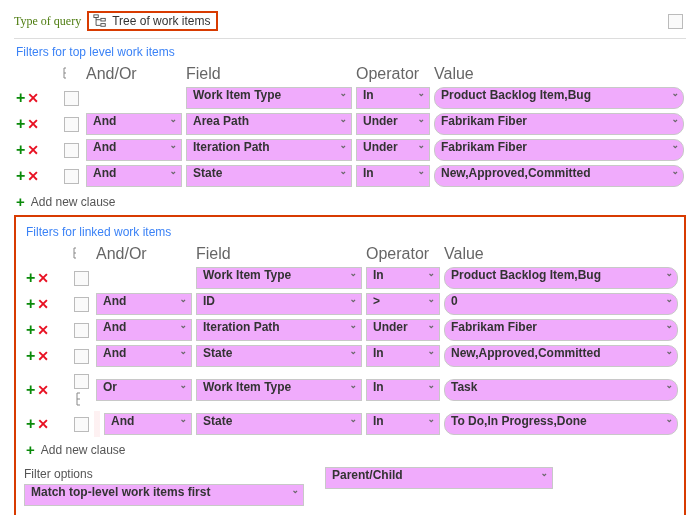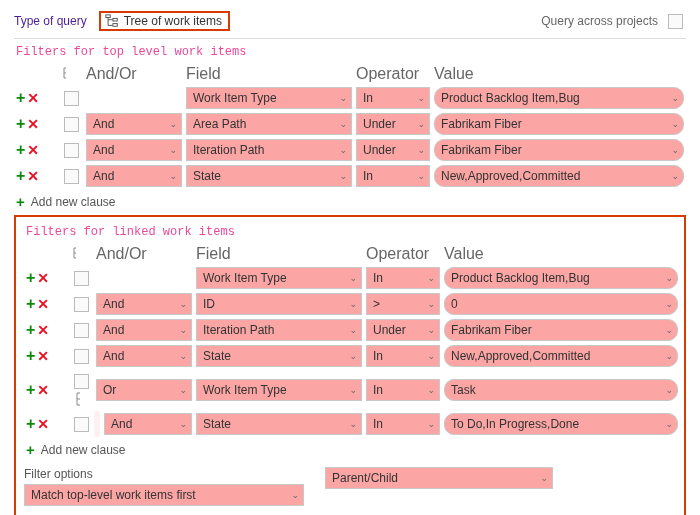--- a/index.html
+++ b/index.html
@@ -6,59 +6,59 @@
   html, body {
     margin: 0; padding: 0;
     font-family: "Segoe UI", Arial, sans-serif;
     font-size: 12px;
     color: #333;
     background: #fff;
   }
   .page { width: 700px; height: 515px; padding: 8px 14px 12px 14px; position: relative; }
 
   .toprow { display: flex; align-items: center; height: 26px; }
-  .toprow .lbl { color: #4c1d95; margin-right: 12px; }
+  .toprow .lbl { color: #4d7c0f; margin-right: 6px; font-family: Liberation Serif, serif; }
   .query-type-box {
     display: inline-flex; align-items: flex-start; gap: 5px;
     border: 2px solid #d83b01; padding: 1px 6px 1px 4px; height: 20px;
   }
   .query-type-box svg { width: 14px; height: 14px; }
   .toprow .spacer { flex: 1; }
   .qap { color: #666; margin-right: 6px; }
   .chk {
     appearance: none; width: 15px; height: 15px;
     border: 1px solid #bbb; background: #fafafa;
     position: relative; vertical-align: middle;
   }
   .chk:checked::after {
     content: "✔"; position: absolute; top: -2px; left: 1px; font-size: 11px; color: #333;
   }
   hr.sep { border: none; border-top: 1px solid #ddd; margin: 4px 0 6px 0; }
 
-  .section-title { color: #ec4899; margin: 2px 0 4px 2px; font-family: Liberation Mono, monospace; }
+  .section-title { color: #3b82f6; margin: 2px 0 4px 2px; }
 
   .tbl { width: 100%; border-collapse: collapse; table-layout: fixed; }
   .tbl td { padding: 2px 2px; vertical-align: middle; }
   .hdr { color: #666; font-size: 16px; padding-bottom: 2px; }
   .col-icons { width: 44px; }
   .col-grp   { width: 26px; }
   .col-andor { width: 100px; }
   .col-field { width: 170px; }
   .col-op    { width: 78px; }
   .col-value { width: auto; }
 
   .rowicons { display: flex; gap: 2px; align-items: center; }
   .plus { color: #0a8a0a; font-size: 16px; line-height: 14px; font-weight: bold; cursor: pointer; }
   .del  { color: #e81123; font-size: 14px; line-height: 14px; font-weight: bold; cursor: pointer; }
 
   .selectish {
-    display: flex; align-items: center; justify-content: space-between;
-    border: 1px solid #c8c8c8; background: #fca5a5;
+    display: flex; align-items: flex-start; justify-content: space-between;
+    border: 1px solid #c8c8c8; background: #f0abfc;
     height: 22px; padding: 0 4px 0 6px; width: 100%;
-    font-size: 12px; color: #333;
+    font-size: 12px; color: #333; font-weight: bold;
   }
   .selectish.wide { width: 100%; border-radius: 10px; }
   .selectish .caret { color: #666; font-size: 9px; margin-left: 4px; }
 
   .add-clause { display: flex; align-items: center; gap: 6px; margin: 6px 0 6px 2px; color: #555; }
   .add-clause .plus { font-size: 15px; }
   .add-clause span.link { cursor: pointer; }
 
   .boxed {
     border: 2px solid #d83b01;
@@ -93,21 +93,20 @@
               <rect x="9" y="5" width="5" height="3"></rect>
               <rect x="9" y="11" width="5" height="3"></rect>
           <path d="M3.5 4 v9 h5"></path>
               <path d="M3.5 6.5 h5"></path>
         </g>
           </svg>
       </span>
       <span>Tree of work items</span>
     </div>
     <div class="spacer"></div>
-    <span class="qap">Query across projects</span>
     <input type="checkbox" class="chk" style="">
   </div>
 
   <hr class="sep">
 
   <div class="section-title">Filters for top level work items</div>
 
   <table class="tbl">
     <colgroup>
       <col class="col-icons">

